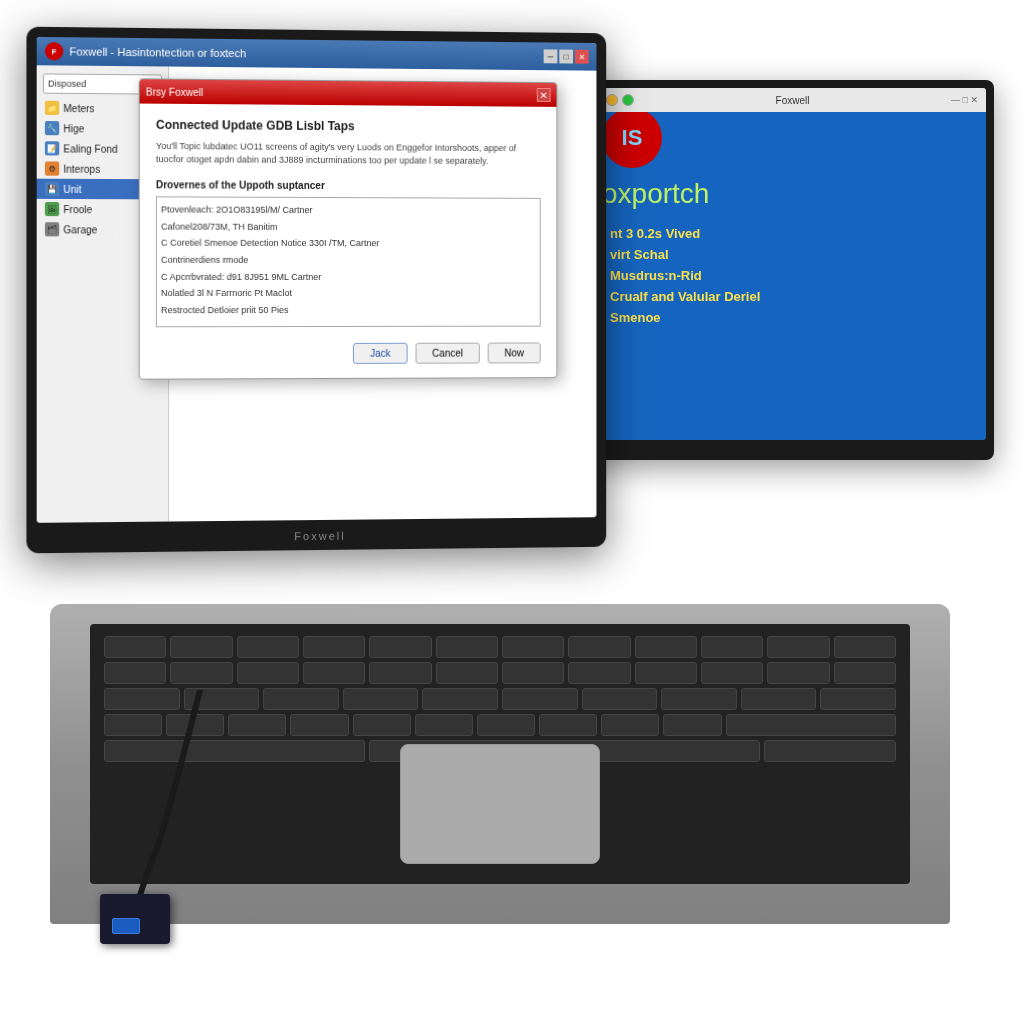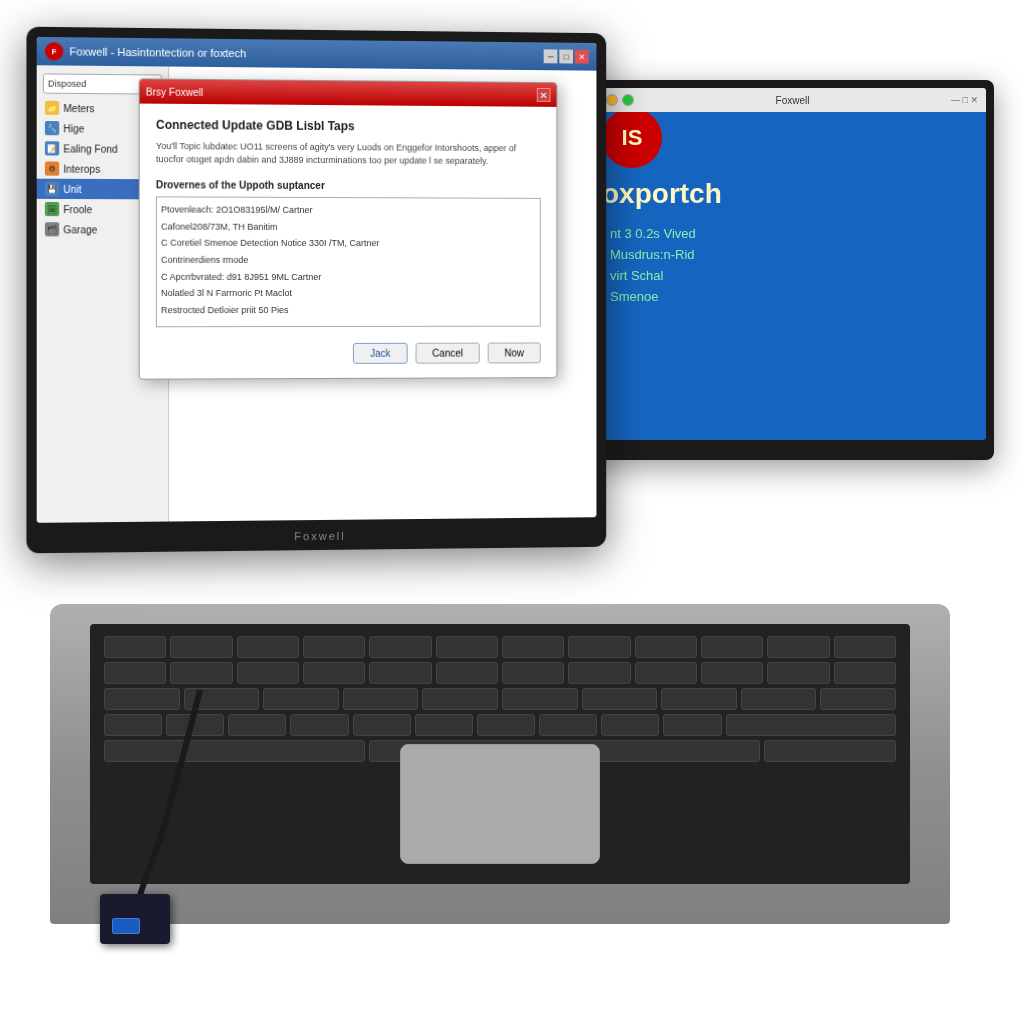--- a/index.html
+++ b/index.html
@@ -135,41 +135,42 @@
     }
 
     .right-logo {
       width: 60px;
       height: 60px;
       background: #cc0000;
       border-radius: 50%;
       display: flex;
       align-items: center;
       justify-content: center;
-      color: #fef9c3;
+      color: #7dd3fc;
       font-size: 22px;
       font-weight: bold;
       margin-bottom: 10px;
     }
 
     .right-title {
       font-size: 28px;
-      font-weight: bold;
-      color: #fef9c3;
+      font-weight: normal;
+      color: #bef264;
       margin-bottom: 16px;
     }
 
     .right-list {
       list-style: none;
     }
     .right-list li {
-      color: #86efac;
+      color: #fde047;
       font-size: 13px;
       margin-bottom: 6px;
       padding-left: 8px;
+      font-weight: bold;
     }
 
     
     .right-window-bar {
       position: absolute;
       top: 8px;
       left: 8px;
       right: 8px;
       height: 24px;
       background: #e8e8e8;
@@ -432,22 +433,23 @@
     </div>
 
     <div class="monitor-right-screen">
       <div class="right-screen-content">
         <div class="right-logo">
           <span>IS</span>
         </div>
         <div class="right-title">oxportch</div>
         <ul class="right-list">
           <li class="right-list-item">nt 3 0.2s Vived</li>
+          <li class="right-list-item">virt Schal</li>
           <li class="right-list-item">Musdrus:n-Rid</li>
-          <li class="right-list-item">virt Schal</li>
+          <li class="right-list-item">Crualf and Valular Deriel</li>
           <li class="right-list-item">Smenoe</li>
         </ul>
       </div>
     </div>
   </div>
 
   <div class="monitor-left">
     <div class="monitor-left-screen">
 
       <div class="app-window">

